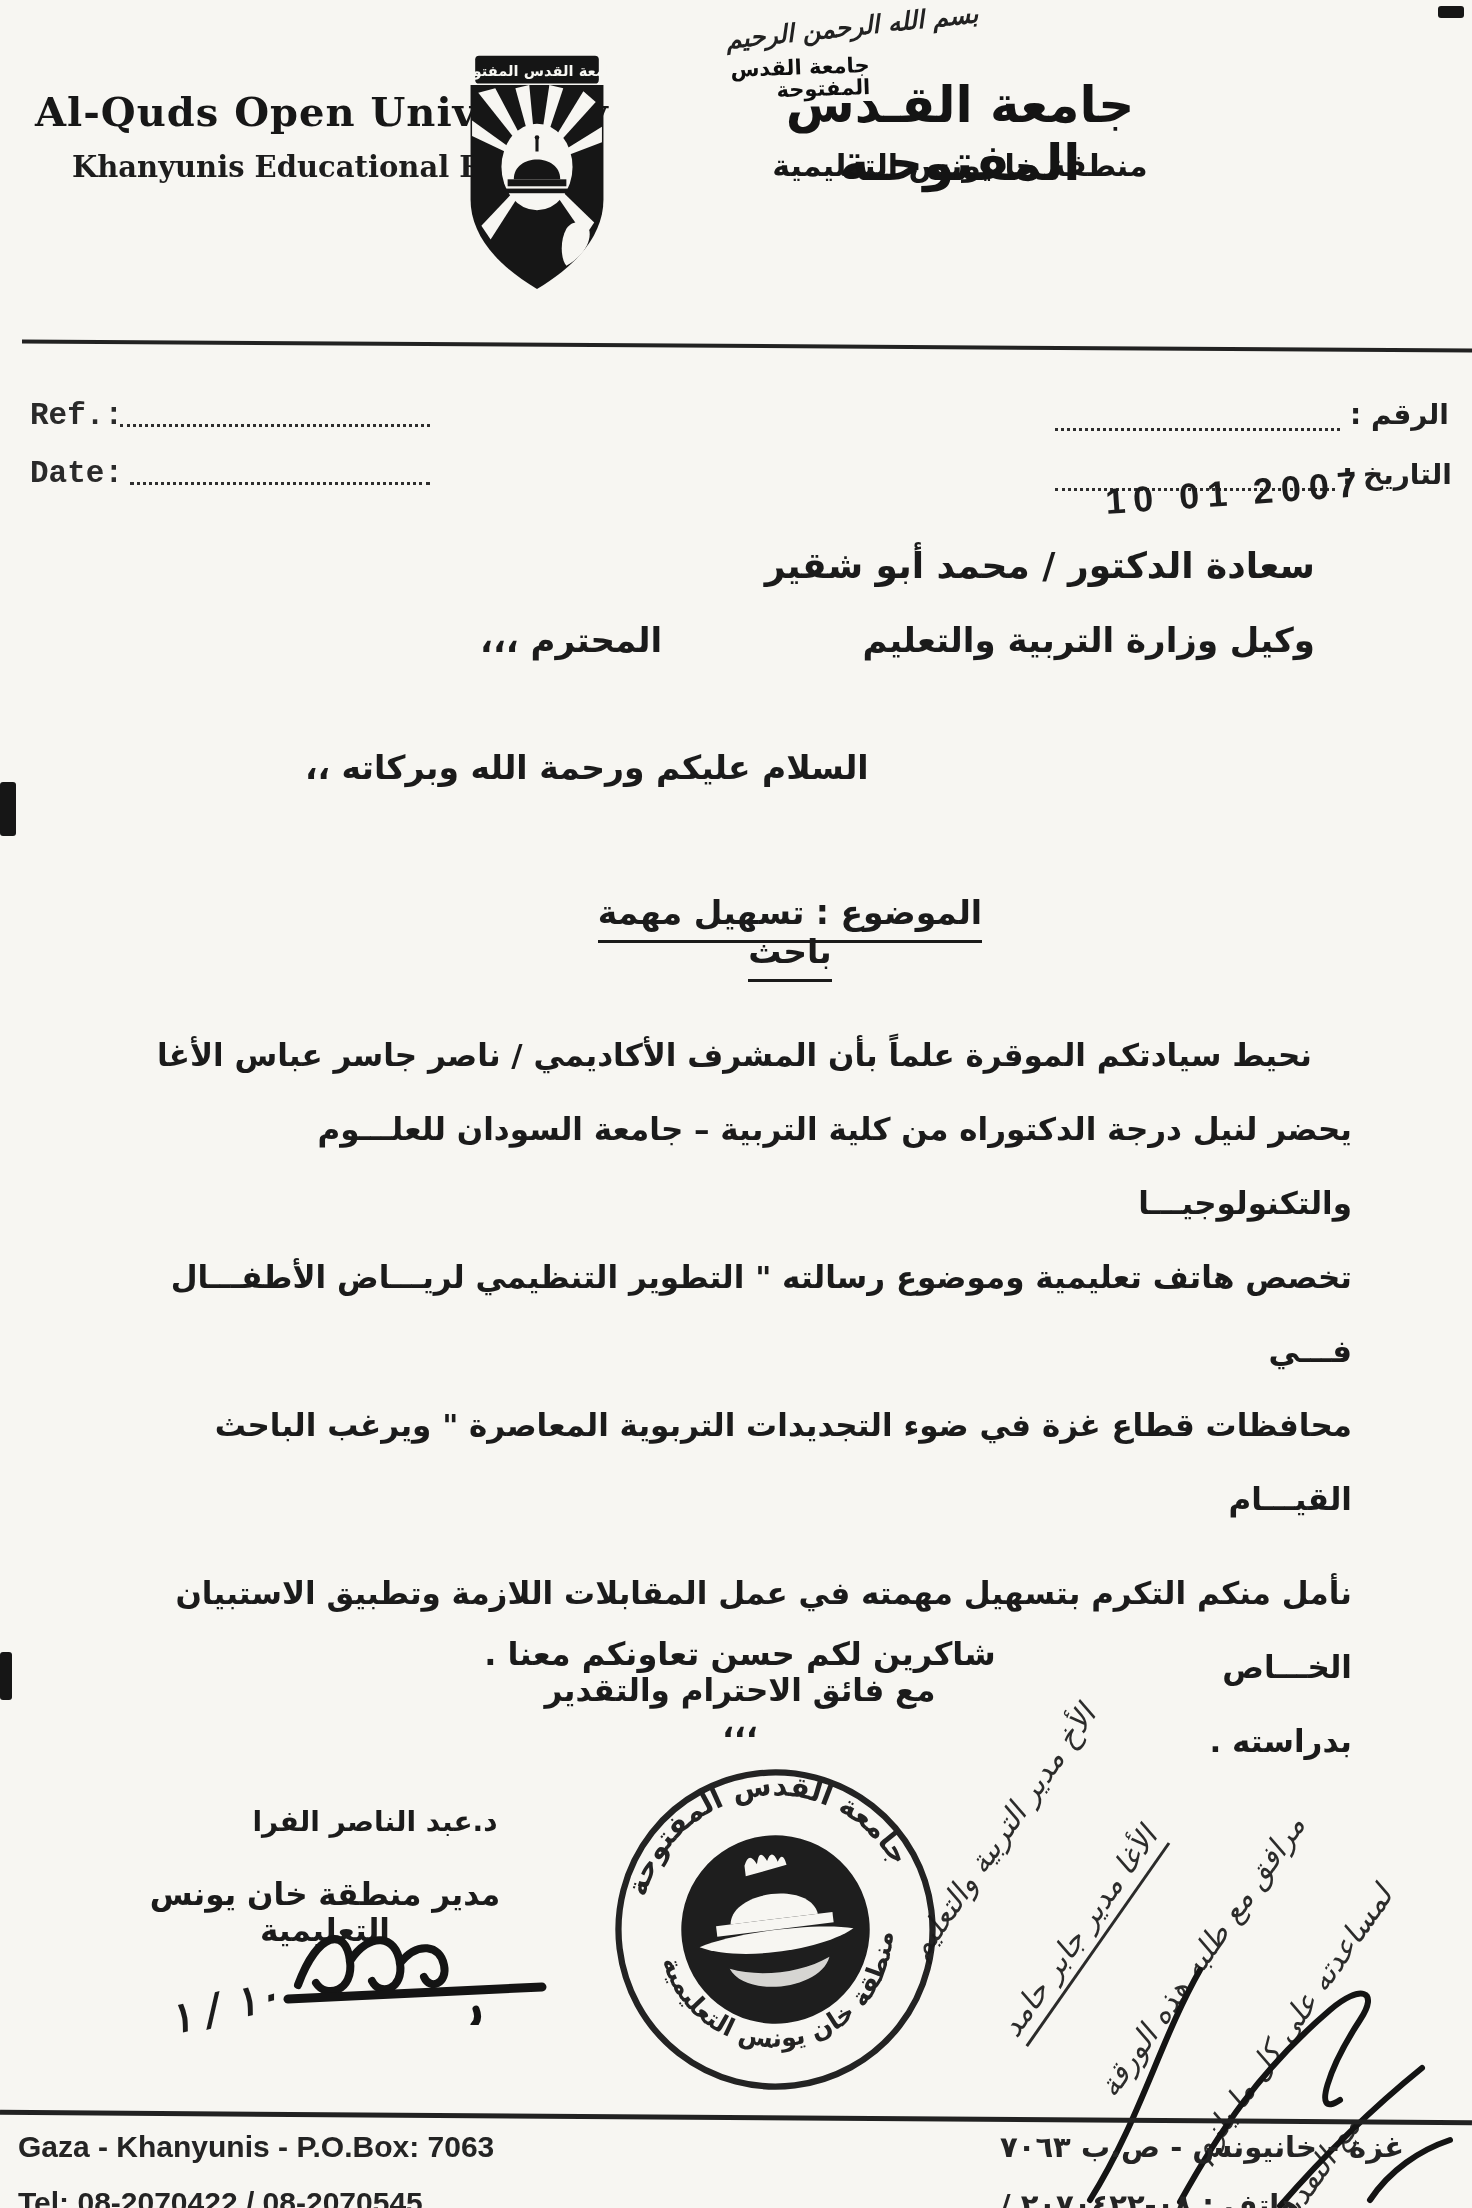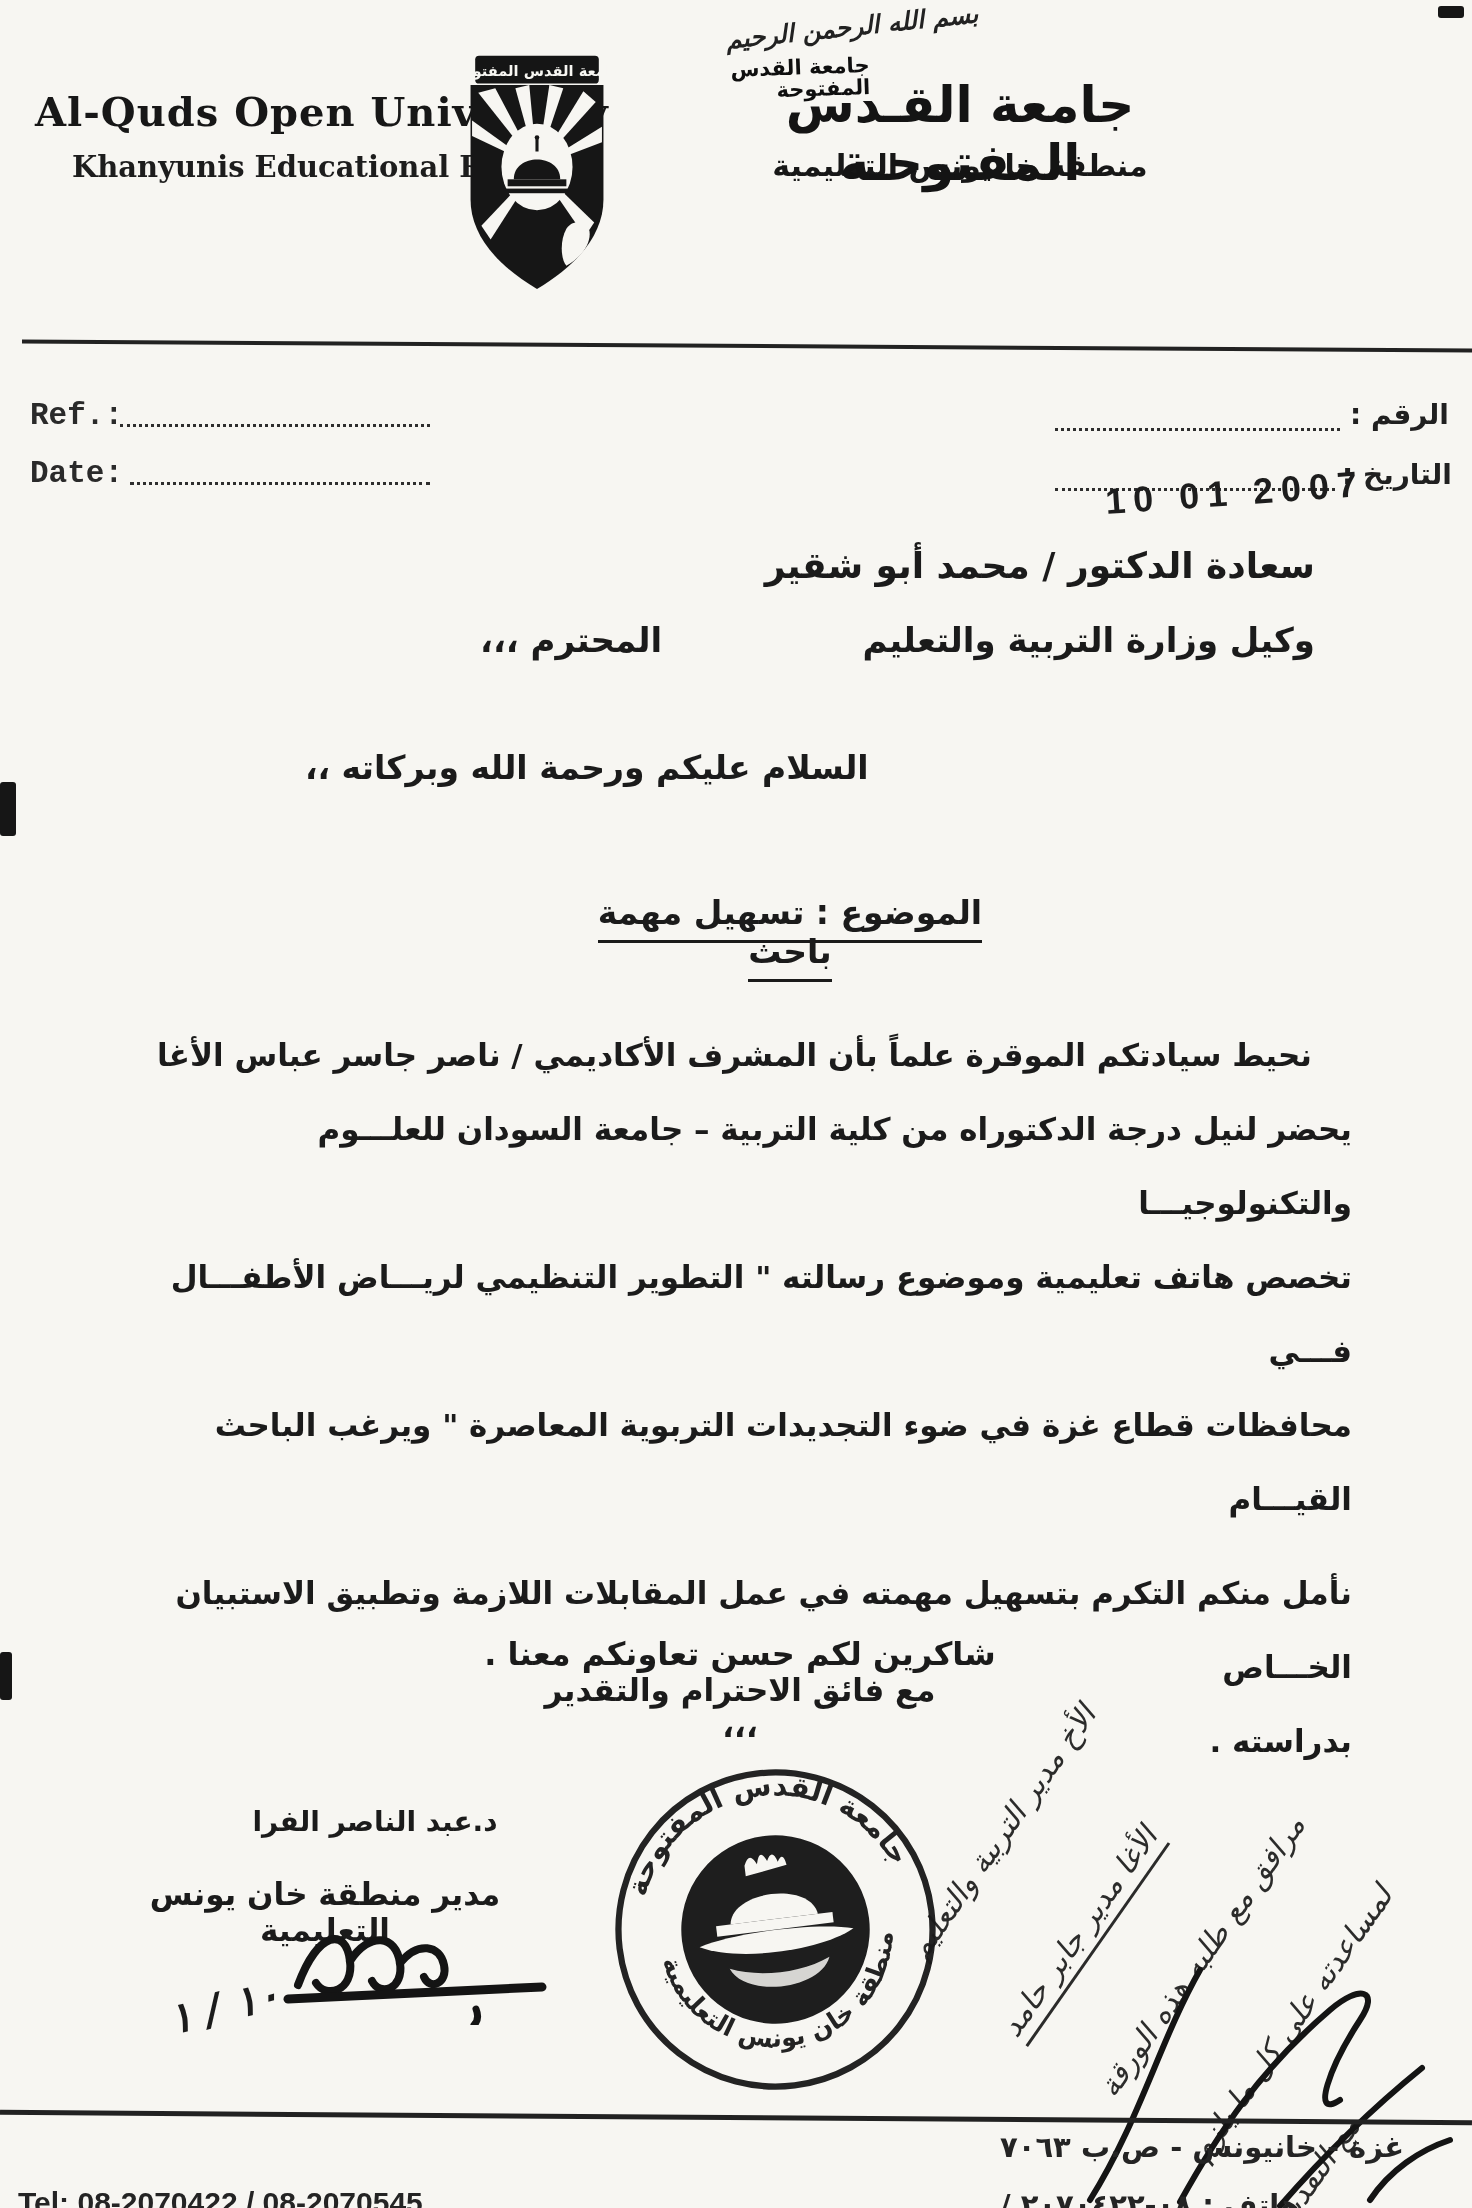--- a/index.html
+++ b/index.html
@@ -176,20 +176,21 @@
       <g stroke="#141414" fill="none" stroke-width="6" stroke-linecap="round">
         <path d="M60,250 C110,170 130,90 170,20"></path>
         <path d="M150,252 C190,180 230,120 300,60 C330,34 350,40 330,70 C300,116 280,170 310,150"></path>
         <path d="M250,256 C290,210 340,160 392,118"></path>
         <path d="M340,250 C360,220 390,200 420,190"></path>
       </g>
     </svg>
   </div>
 
   <div class="abs rule" style="left:0;top:2115px;width:1472px;height:5px;transform:rotate(0.4deg);"></div>
+  <div class="abs foot-en" style="left:18px;top:2130px;">Gaza - Khanyunis - P.O.Box: 7063</div>
   <div class="abs foot-en" style="left:18px;top:2186px;">Tel: 08-2070422 / 08-2070545</div>
   <div class="abs foot-ar ar" style="left:1000px;top:2130px;width:455px;text-align:left;">غزة - خانيونس - ص.ب ٧٠٦٣</div>
   <div class="abs foot-ar ar" style="left:1000px;top:2188px;width:455px;text-align:left;">هاتف : ٠٨-٢٠٧٠٤٢٢ / ٠٨-٢٠٧٠٥٤٥</div>
 
   <div class="abs artifact" style="left:0;top:782px;width:16px;height:54px;"></div>
   <div class="abs artifact" style="left:0;top:1652px;width:12px;height:48px;"></div>
   <div class="abs artifact" style="left:1438px;top:6px;width:26px;height:12px;"></div>
 
 </div>
 

